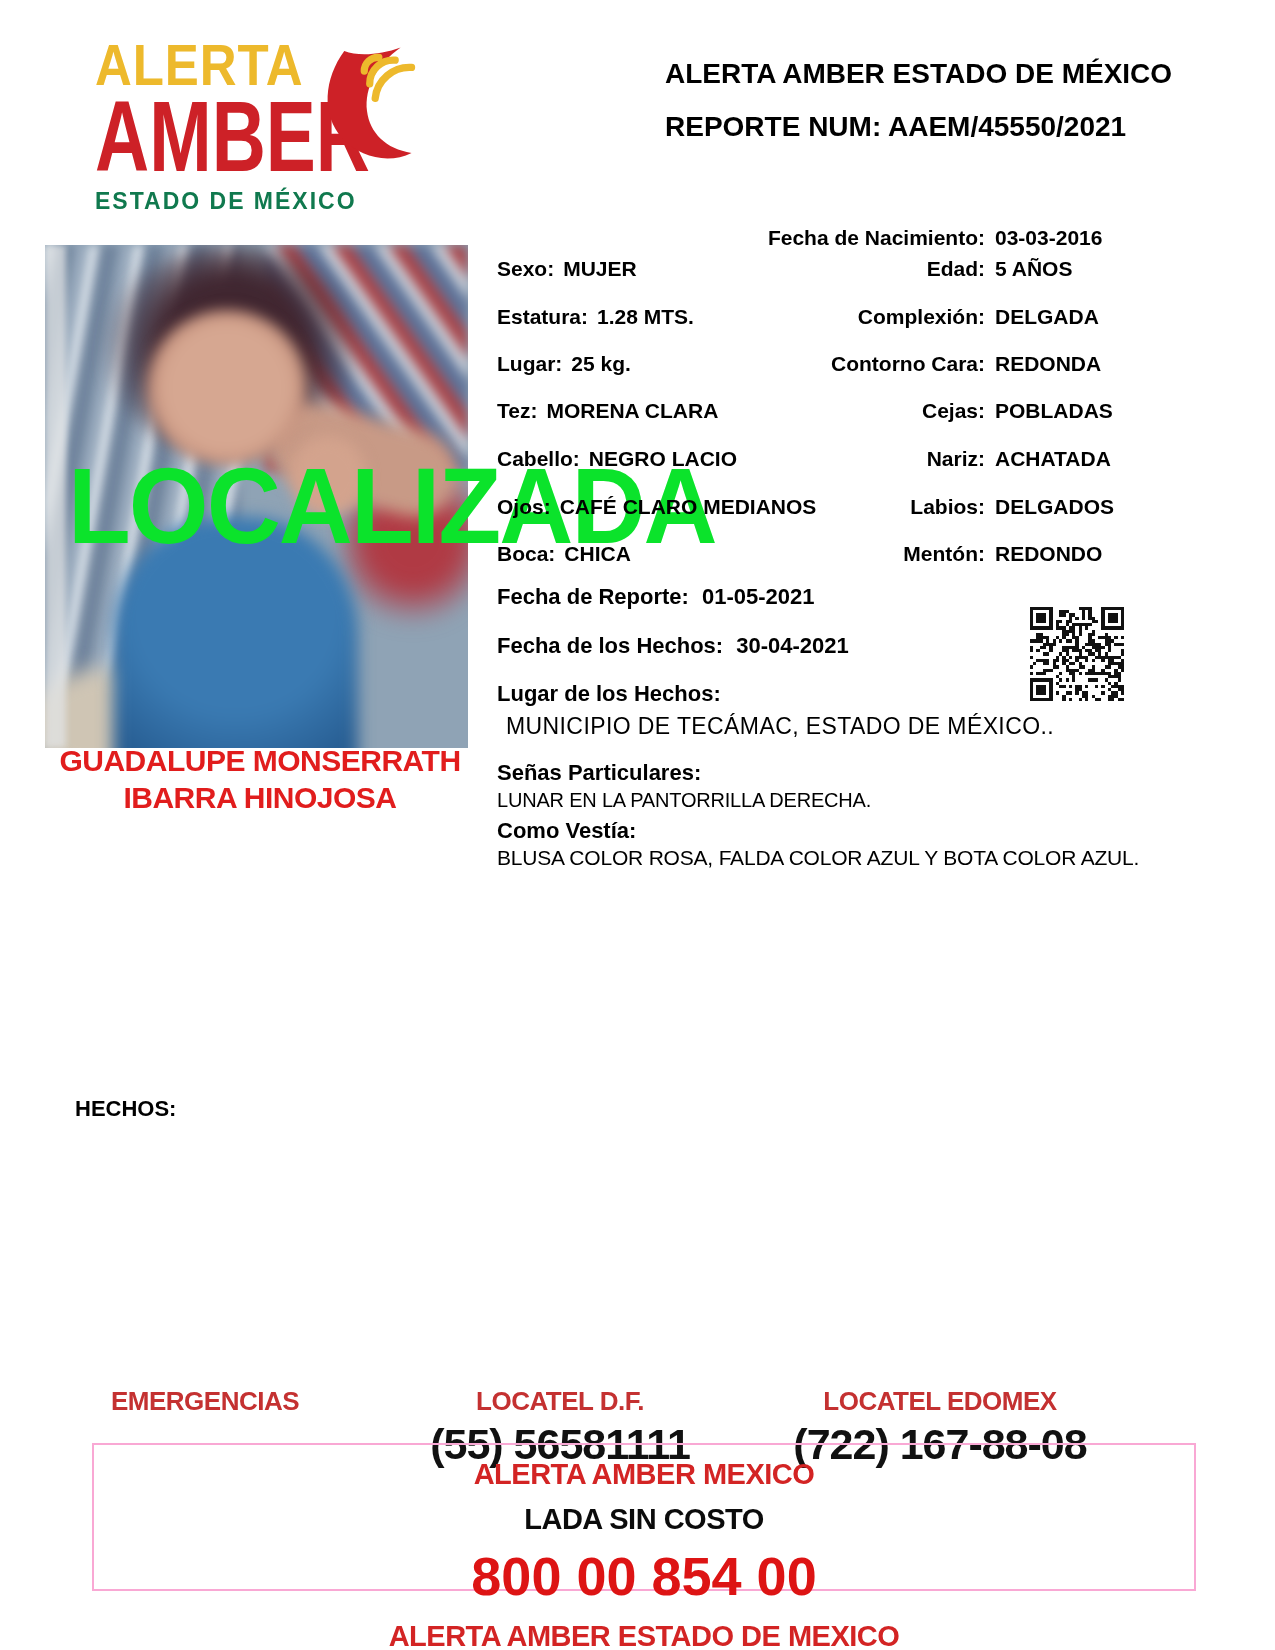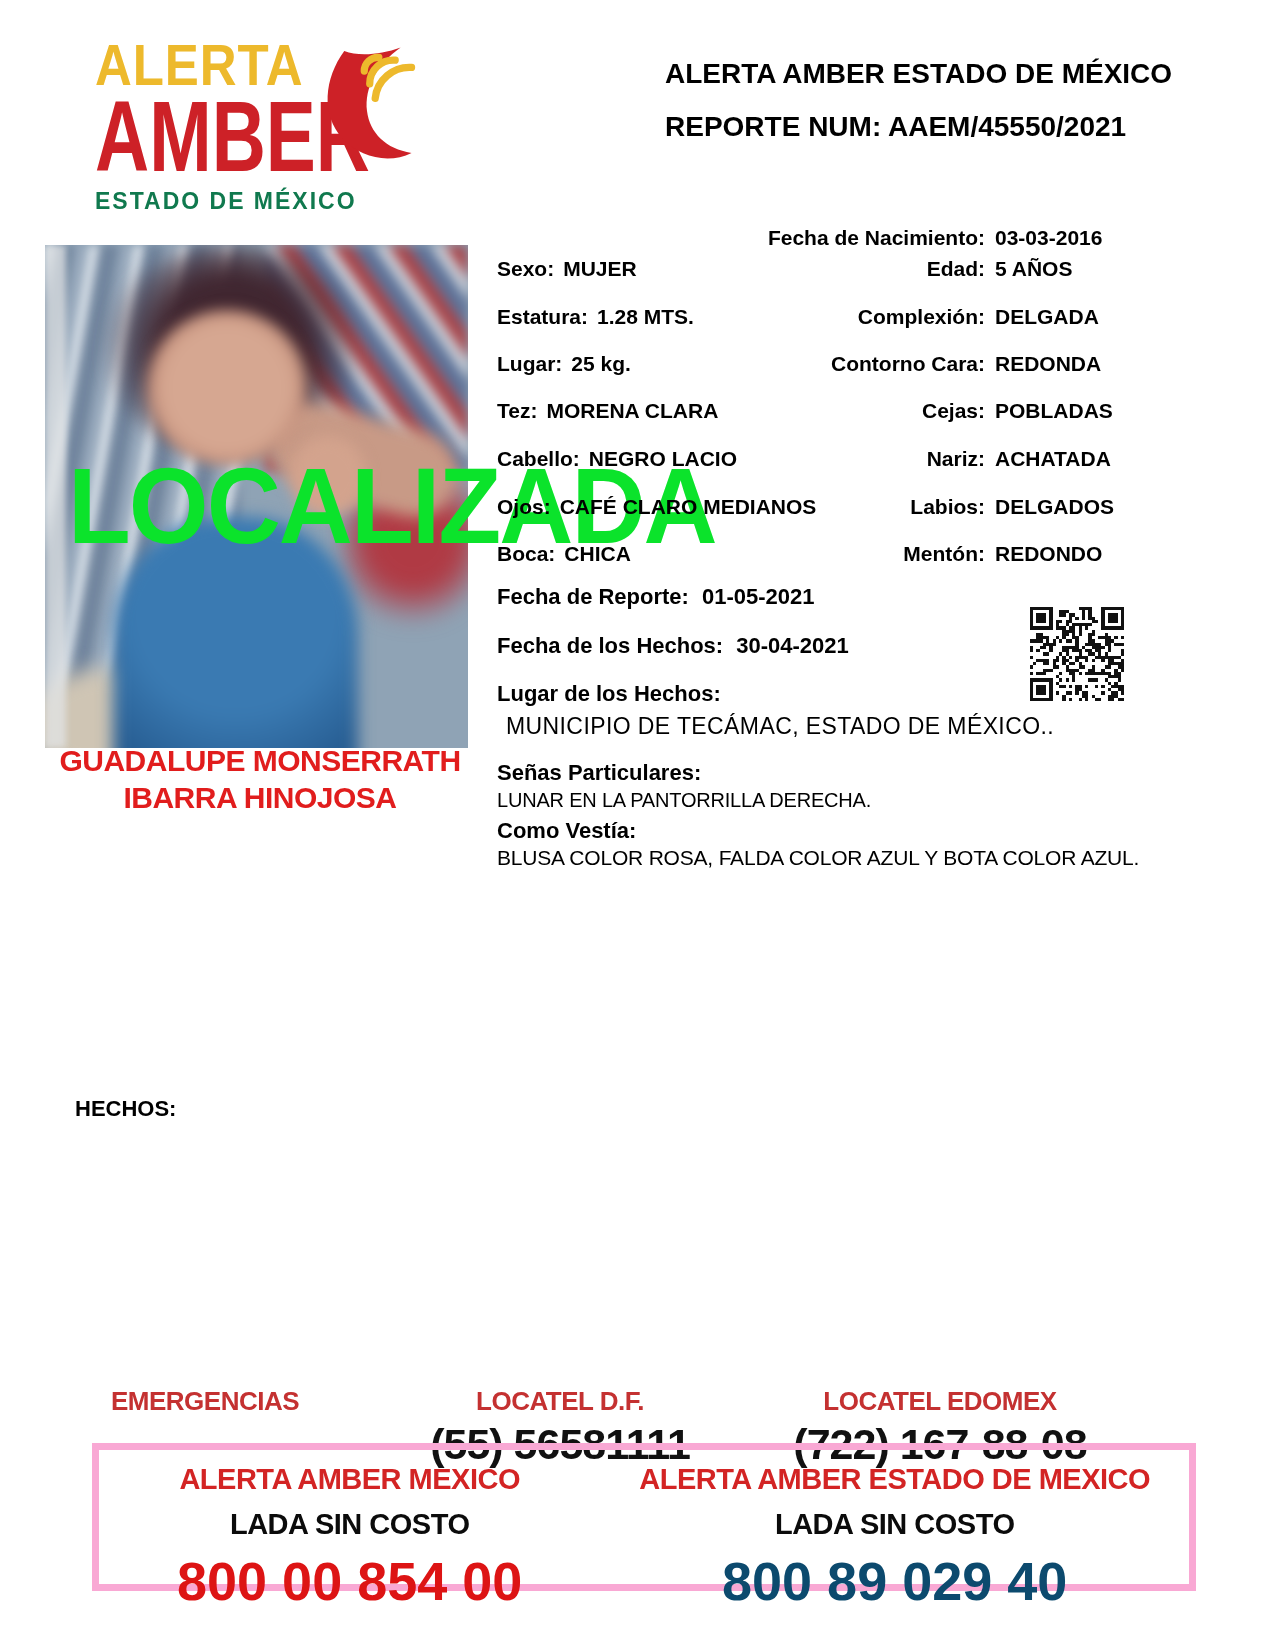--- a/index.html
+++ b/index.html
@@ -87,21 +87,21 @@
   
   .contact { position:absolute; top:1386px; text-align:center; }
   .contact-1 { left:90px;  width:230px; }
   .contact-2 { left:410px; width:300px; }
   .contact-3 { left:780px; width:320px; }
   .clabel { font-weight:bold; font-size:26px; letter-spacing:-0.5px; }
   .cnum   { font-weight:bold; font-size:43px; color:#111; margin-top:3px; letter-spacing:-1px; white-space:nowrap; }
 
   
   .fbox { position:absolute; left:92px; top:1443px; width:1104px; height:148px;
-          border:7px solid #f9a8d4; display:flex; box-sizing:border-box; }
+          border:2px solid #f9a8d4; display:flex; box-sizing:border-box;flex-direction:column; }
   .fcol { padding-top:13px; text-align:center; }
   .fcol-1 { flex:0 0 46%; }
   .fcol-2 { flex:0 0 54%; }
   .ftitle { font-weight:bold; font-size:29px; letter-spacing:-0.5px; white-space:nowrap; }
   .fsub   { font-weight:bold; font-size:29px; color:#0b0b0b; margin-top:12px; letter-spacing:-0.5px; }
   .fnum   { font-weight:bold; font-size:54px; margin-top:9px; letter-spacing:0; white-space:nowrap; }
 </style>
 </head>
 <body>
 

